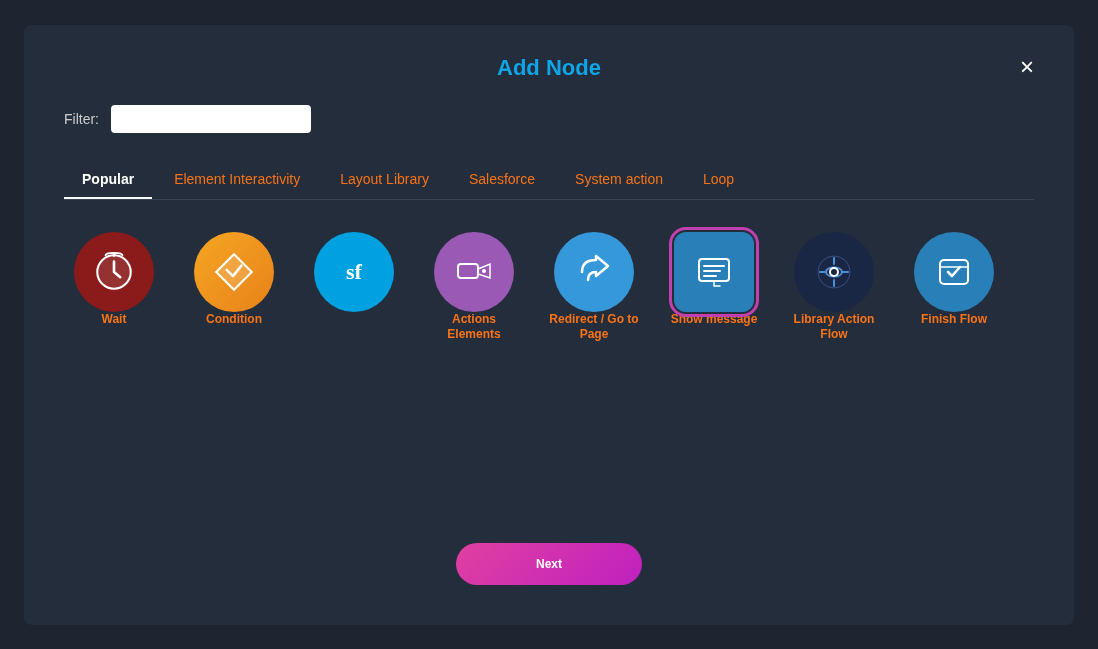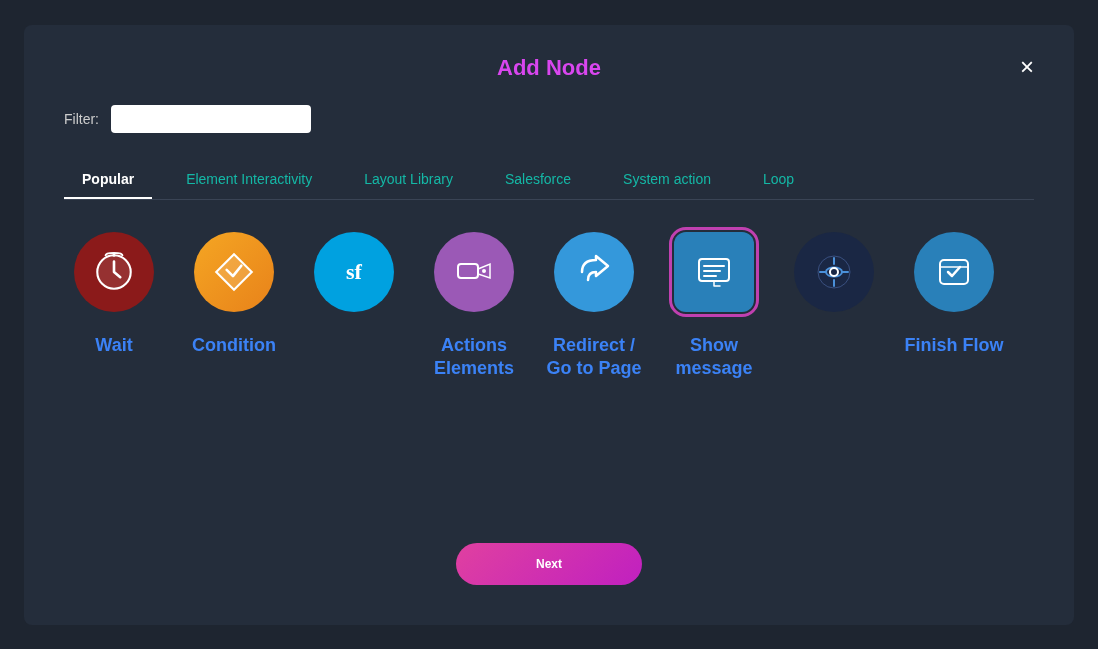--- a/index.html
+++ b/index.html
@@ -22,21 +22,21 @@
       flex-direction: column;
     }
     .modal-header {
       display: flex;
       justify-content: center;
       align-items: center;
       margin-bottom: 24px;
       position: relative;
     }
     .modal-title {
-      color: #d946ef;
+      color: #0ea5e9;
       font-size: 22px;
       font-weight: 700;
     }
     .close-btn {
       position: absolute;
       right: 0;
       top: 0;
       background: none;
       border: none;
       color: #ffffff;
@@ -61,24 +61,24 @@
       border-radius: 4px;
       padding: 6px 10px;
       width: 200px;
       font-size: 14px;
       outline: none;
     }
     .tabs {
       display: flex;
       border-bottom: 1px solid #3a4455;
       margin-bottom: 32px;
-      gap: 16px;
+      gap: 4px;
     }
     .tab {
-      color: #14b8a6;
+      color: #f97316;
       font-size: 14px;
       padding: 10px 18px;
       cursor: pointer;
       border-bottom: 2px solid transparent;
       background: none;
       border-top: none;
       border-left: none;
       border-right: none;
       white-space: nowrap;
     }
@@ -94,44 +94,42 @@
       flex-wrap: wrap;
       justify-content: flex-start;
       padding: 0 0 20px 0;
     }
     .node-item {
       display: flex;
       flex-direction: column;
       align-items: center;
       cursor: pointer;
       width: 100px;
-      gap: 10px;
     }
     .node-icon-wrapper {
       width: 80px;
       height: 80px;
       border-radius: 50%;
       display: flex;
       align-items: center;
       justify-content: center;
       position: relative;
     }
     .node-icon-wrapper.selected {
       border-radius: 12px;
       outline: 3px solid #d63db8;
       outline-offset: 2px;
       border-radius: 10px;
     }
     .node-label {
-      color: #3b82f6;
-      font-size: 18px;
+      color: #f97316;
+      font-size: 12px;
       font-weight: 600;
       text-align: center;
       line-height: 1.3;
-      margin-top: 12px;
     }
     
     .icon-wait { background: #8b1a1a; }
     .icon-condition { background: linear-gradient(135deg, #f5a623, #e8821a); }
     .icon-salesforce { background: #00a1e0; }
     .icon-affected { background: #9b59b6; }
     .icon-redirect { background: #3498db; }
     .icon-library { background: #1a2744; }
     .icon-finish { background: #2980b9; }
 
@@ -253,20 +251,21 @@
 
     <div class="node-item">
       <div class="node-icon-wrapper icon-library">
         <svg class="icon-svg" viewBox="0 0 44 44" fill="none">
           <circle cx="22" cy="22" r="16" fill="#1a2744" stroke="#3a5080" stroke-width="1"></circle>
           <path d="M14 22 C14 16 30 16 30 22 C30 28 14 28 14 22" stroke="#4a90d9" stroke-width="2" fill="none"></path>
           <circle cx="22" cy="22" r="4" stroke="white" stroke-width="2" fill="none"></circle>
           <path d="M22 8 L22 14 M22 30 L22 36 M8 22 L14 22 M30 22 L36 22" stroke="#4a90d9" stroke-width="2" stroke-linecap="round"></path>
         </svg>
       </div>
+      <span class="node-label">Library Action Flow</span>
     </div>
 
     <div class="node-item">
       <div class="node-icon-wrapper icon-finish">
         <svg class="icon-svg" viewBox="0 0 44 44" fill="none">
           <rect x="8" y="10" width="28" height="24" rx="4" stroke="white" stroke-width="2" fill="none"></rect>
           <path d="M16 22 L20 26 L28 17" stroke="white" stroke-width="2.5" stroke-linecap="round" stroke-linejoin="round" fill="none"></path>
           <line x1="8" y1="17" x2="36" y2="17" stroke="white" stroke-width="1.5"></line>
         </svg>
       </div>

